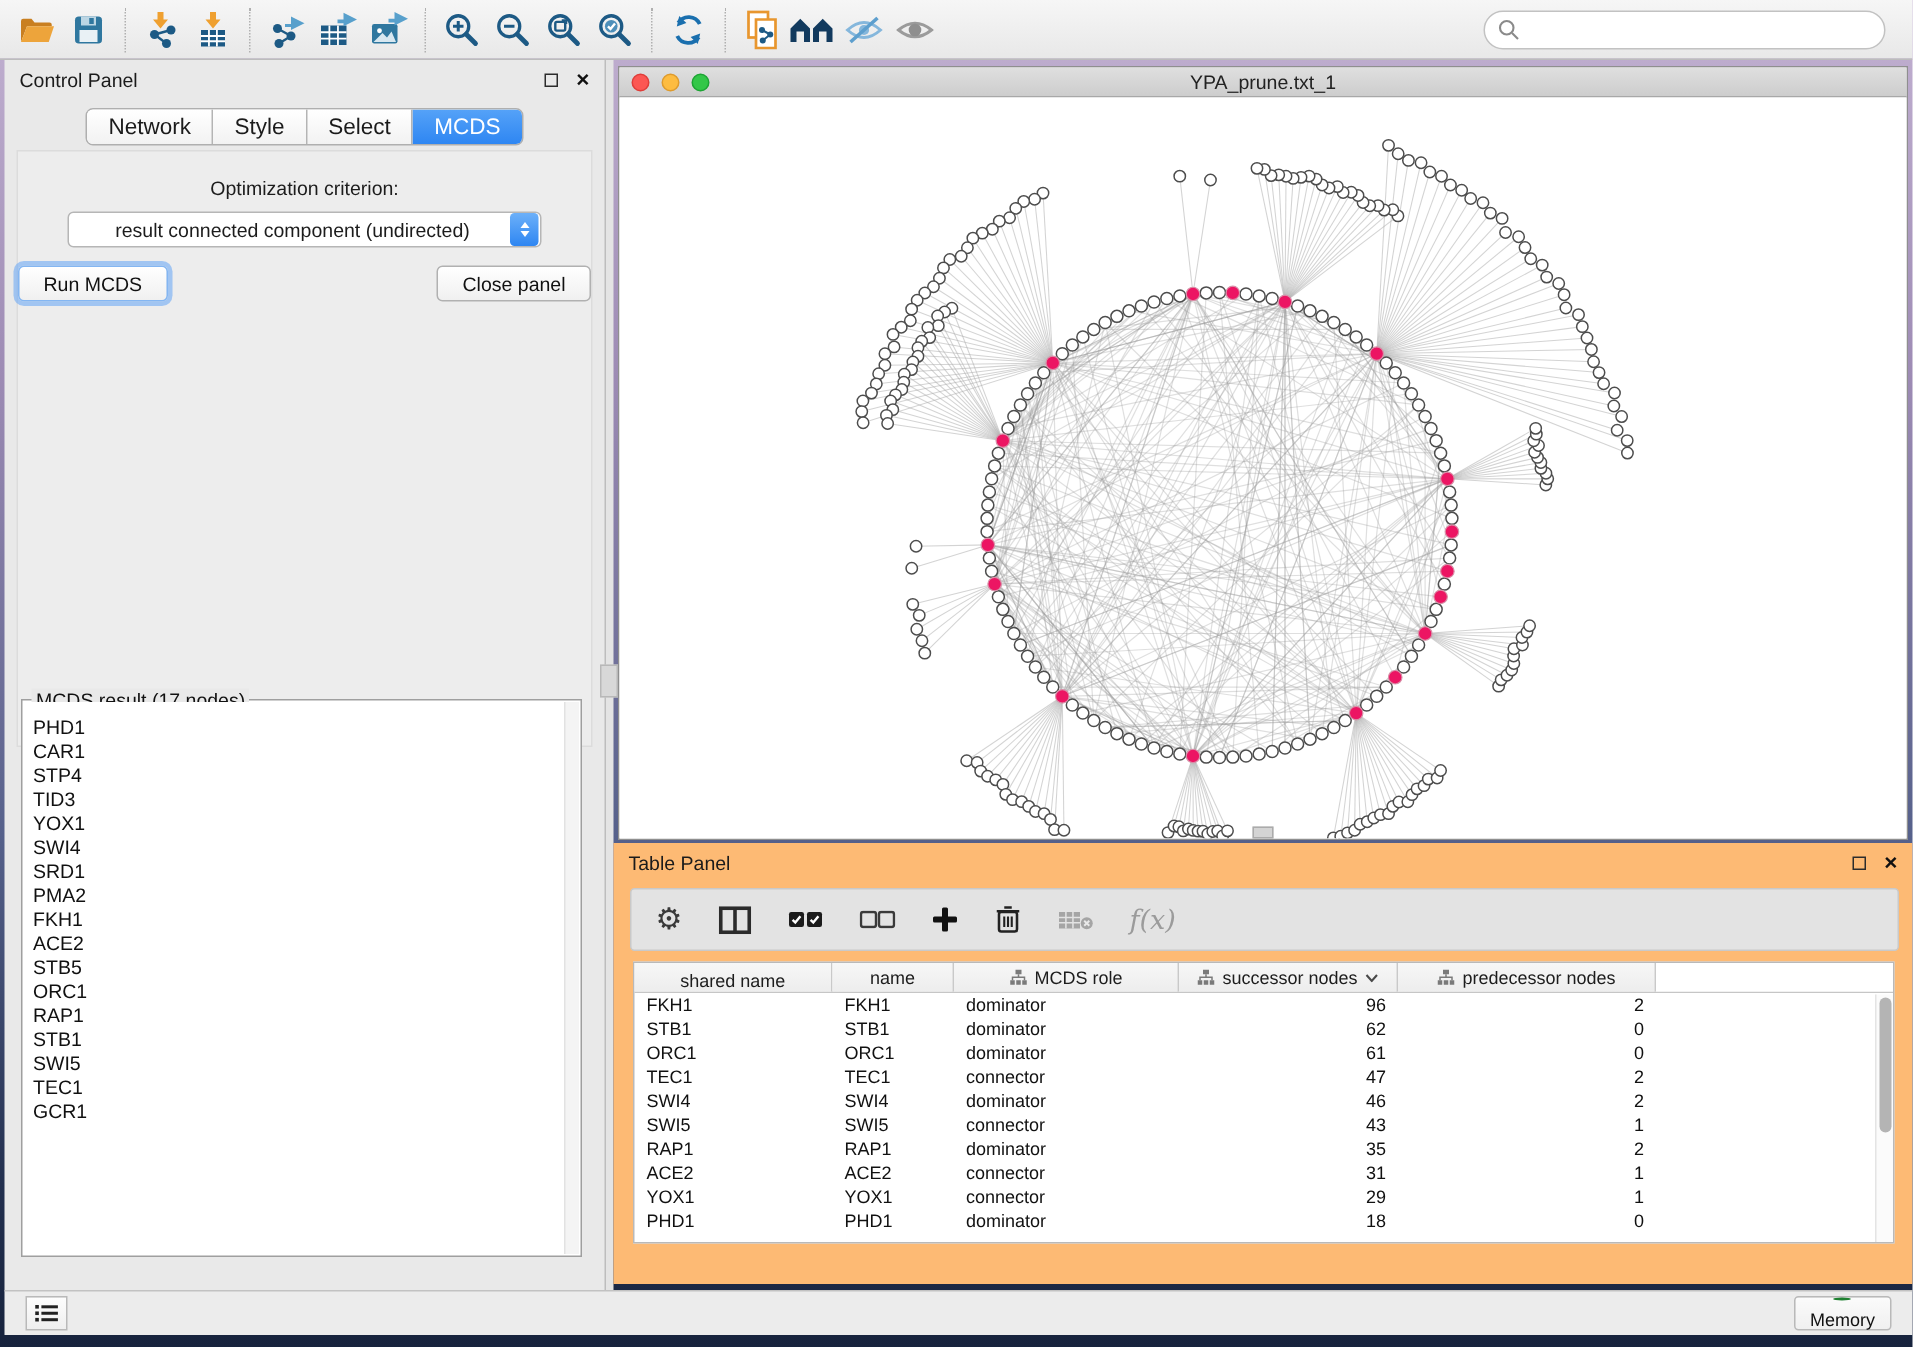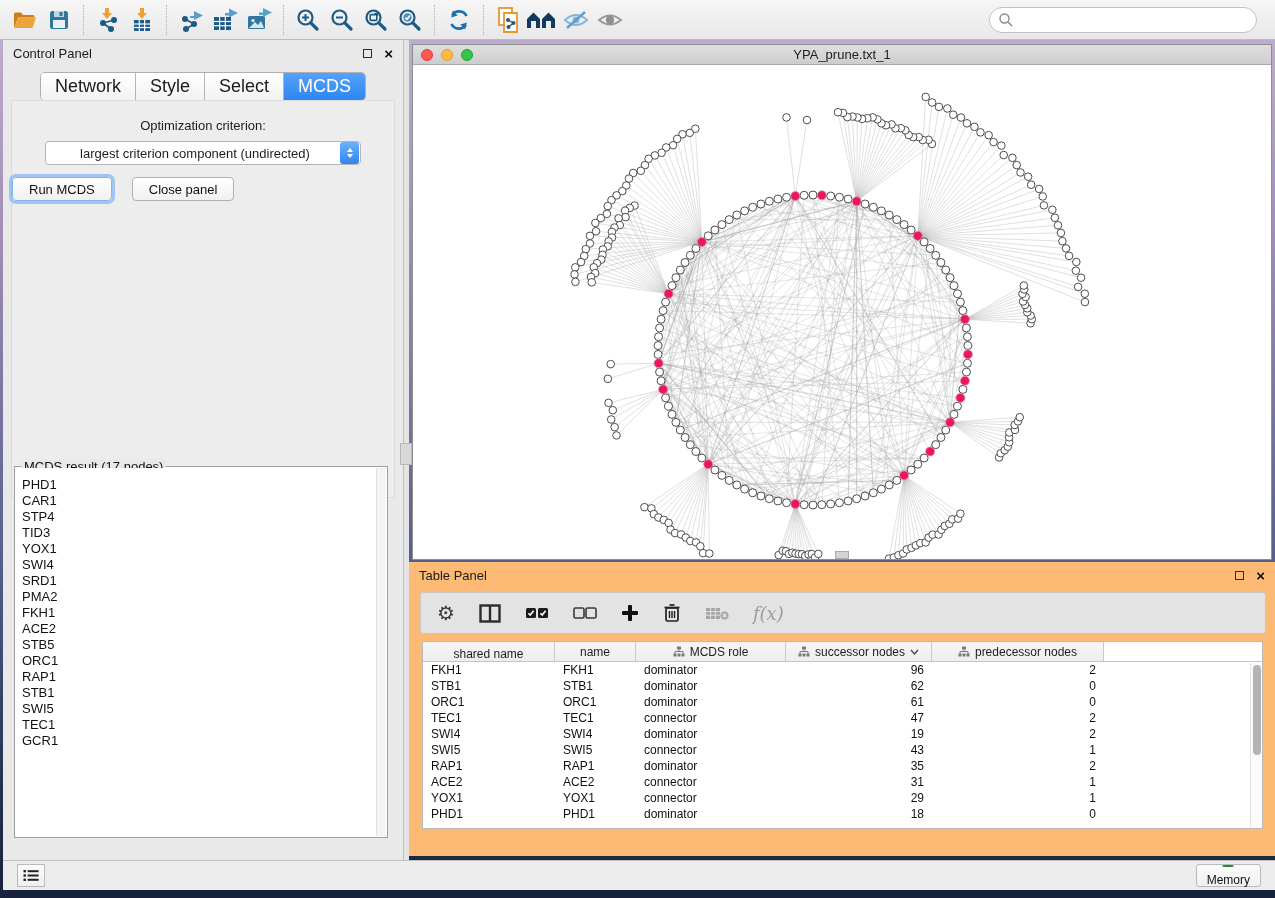--- a/index.html
+++ b/index.html
@@ -30,21 +30,21 @@
     position:absolute; left:3px; top:40px; width:401px; height:820px;
     background:#e9e9e9; border-right:1px solid #bdbdbd;
   }
   .panel-titlebar{ height:26px; display:flex; align-items:center; padding:0 10px; }
   .panel-title{ font-size:13px; color:#1b1b1b; }
   .panel-titlebar .sp{ flex:1; }
   .float-box{ width:9px; height:9px; border:1.5px solid #2c2c2c; display:inline-block; margin-right:12px; cursor:pointer; }
   .close-x{ font-weight:bold; font-size:15px; line-height:9px; color:#111; cursor:pointer; }
 
   .seg-control{ display:inline-flex; border:1px solid #afafaf; border-radius:5px; overflow:hidden; background:#fff; }
-  .seg{ padding:3px 14px; font-size:18px; color:#1b1b1b; border-left:1px solid #b4b4b4; cursor:pointer; background:linear-gradient(#ffffff,#f2f2f2); white-space:nowrap;}
+  .seg{ padding:3px 14px; font-size:15px; color:#1b1b1b; border-left:1px solid #b4b4b4; cursor:pointer; background:linear-gradient(#ffffff,#f2f2f2); white-space:nowrap;}
   .seg:first-child{ border-left:none; }
   .seg.active{ background:linear-gradient(#55a2f8,#2e86f2); color:#fff; }
   .cp-tabs-row{ text-align:center; margin-top:6px; }
 
   .cp-content{
     position:absolute; left:8px; right:8px; top:60px; height:398px;
     background:#ededed; border:1px solid #dcdcdc; text-align:center;
   }
   .opt-label{ margin-top:17px; font-size:13px; }
   .select-box{
@@ -53,21 +53,21 @@
   }
   .select-value{ flex:1; font-size:13px; text-align:center; padding-left:4px; white-space:nowrap; overflow:hidden;}
   .select-stepper{
     width:19px; height:22px; margin-right:1px; border-radius:3px;
     background:linear-gradient(#6cb0f9,#2e86f2);
     display:flex; flex-direction:column; align-items:center; justify-content:center; gap:2px;
   }
   .chev{ width:0; height:0; border-left:3.5px solid transparent; border-right:3.5px solid transparent; }
   .chev.up{ border-bottom:4px solid #fff; }
   .chev.down{ border-top:4px solid #fff; }
-  .btn-row{ margin-top:12px; display:flex; justify-content:flex-start; gap:20px; }
+  .btn-row{ margin-top:12px; display:flex; justify-content:space-between; gap:20px; }
   .push-btn{
     height:24px; padding:0 16px; font-size:13px; color:#111;
     background:linear-gradient(#ffffff,#f0f0f0); border:1px solid #b1b1b1; border-radius:4px; cursor:pointer;
   }
   .push-btn.focused{ box-shadow:0 0 0 3px rgba(110,170,245,.6); border-color:#84b6f2; }
 
   .mcds-fieldset{
     position:absolute; left:11px; right:15px; top:426px; height:372px;
     border:1px solid #9f9f9f; background:#fff;
   }
@@ -316,21 +316,21 @@
         <span class="seg">Network</span>
         <span class="seg">Style</span>
         <span class="seg">Select</span>
         <span class="seg active">MCDS</span>
       </span>
   </div>
 
   <div class="cp-content">
     <div class="opt-label">Optimization criterion:</div>
     <div class="select-box">
-      <span class="select-value">largest criterion component (undirected)</span>
+      <span class="select-value">result connected component (undirected)</span>
       <span class="select-stepper">
         <span class="chev up"></span>
           <span class="chev down"></span>
       </span>
     </div>
     <div class="btn-row">
       <button class="push-btn focused">Run MCDS</button>
       <button class="push-btn">Close panel</button>
     </div>
   </div>
@@ -1295,21 +1295,21 @@
           <div class="td" style="width: 132px;">TEC1</div>
           <div class="td" style="width: 81px;">TEC1</div>
           <div class="td" style="width: 150px;">connector</div>
           <div class="td right" style="width: 146px;">47</div>
           <div class="td right" style="width: 172px;">2</div>
         </div>
         <div class="tr">
           <div class="td" style="width: 132px;">SWI4</div>
           <div class="td" style="width: 81px;">SWI4</div>
           <div class="td" style="width: 150px;">dominator</div>
-          <div class="td right" style="width: 146px;">19</div>
+          <div class="td right" style="width: 146px;">46</div>
           <div class="td right" style="width: 172px;">2</div>
         </div>
         <div class="tr">
           <div class="td" style="width: 132px;">SWI5</div>
           <div class="td" style="width: 81px;">SWI5</div>
           <div class="td" style="width: 150px;">connector</div>
           <div class="td right" style="width: 146px;">43</div>
           <div class="td right" style="width: 172px;">1</div>
         </div>
         <div class="tr">

